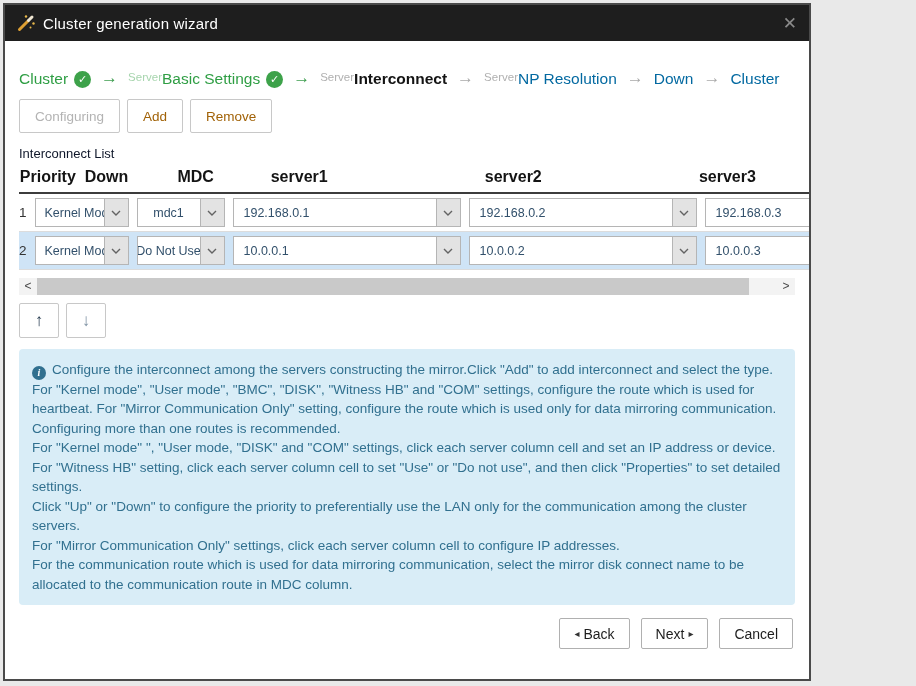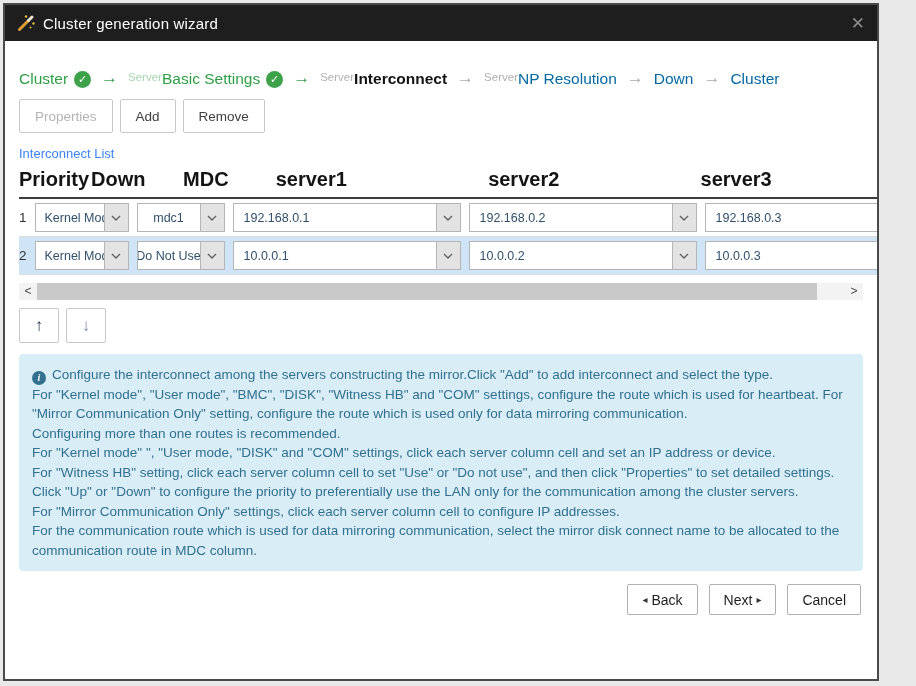--- a/index.html
+++ b/index.html
@@ -2,21 +2,21 @@
 <html><head>
 <meta charset="utf-8">
 <style>
   html,body{margin:0;padding:0;}
   body{
     width:916px;height:686px;background:#e9e9e9;
     font-family:"Liberation Sans","DejaVu Sans",sans-serif;
     position:relative;overflow:hidden;
   }
   .dialog{
-    position:absolute;left:3px;top:3px;width:876px;height:678px;
+    position:absolute;left:3px;top:3px;width:808px;height:678px;
     background:#ffffff;border:2px solid #4a4a4a;box-sizing:border-box;
     overflow:hidden;
   }
   
   .titlebar{
     height:36px;background:#1e1e1e;color:#fff;display:flex;align-items:center;
     padding:0 12px;box-sizing:border-box;
   }
   .wand{display:inline-flex;margin-right:8px;}
   .titletext{font-size:15px;letter-spacing:.2px;}
@@ -37,29 +37,29 @@
     width:17px;height:17px;border-radius:50%;background:#3da24a;color:#fff;
     font-size:11px;font-weight:bold;margin-left:6px;
   }
   .arrow{font-size:17px;padding:0 10px 0 10px;line-height:22px;font-weight:bold;}
   .arrow.g{color:#3f9e50;}
   .arrow.n{color:#a9a9a9;}
   
   .toolbar{display:flex;gap:7px;padding:10px 14px 0 14px;}
   .btn{
     background:#fff;border:1px solid #c8c8c8;border-radius:2px;
-    font-family:inherit;font-size:13.5px;color:#404040;height:34px;padding:0 15px;cursor:pointer;
+    font-family:inherit;font-size:13.5px;color:#a16207;height:34px;padding:0 15px;cursor:pointer;
   }
   .btn.disabled{color:#b3b3b3;}
   
-  .listtitle{padding:13px 14px 0 14px;font-size:13px;color:#3b82f6;}
+  .listtitle{padding:13px 14px 0 14px;font-size:13px;color:#0f172a;}
   
   .tablewrap{margin:5px 14px 0 14px;overflow:hidden;width:880px;}
   .thead{display:flex;border-bottom:2px solid #3c3c3c;padding-bottom:6px;margin-top:2px;}
-  .thead .hc{font-size:20px;font-weight:bold;color:#141414;white-space:nowrap;}
+  .thead .hc{font-size:16px;font-weight:bold;color:#141414;white-space:nowrap;}
   .hc.c0{width:64px;text-align:center;}
   .hc.c1{width:94px;margin-left:8px;}
   .hc.c2{width:88px;margin-left:8px;}
   .hc.c3,.hc.c4,.hc.c5{width:228px;margin-left:8px;padding-left:6px;box-sizing:border-box;}
   .trow{display:flex;align-items:center;height:37px;border-bottom:1px solid #dcdcdc;}
   .trow.selected{background:#cfe4f6;}
   .cell.cp{width:64px;text-align:center;font-size:13.5px;color:#333;}
   .combo{
     display:flex;height:29px;background:#fff;border:1px solid #b5b5b5;
     box-sizing:border-box;align-items:stretch;margin-left:8px;flex:none;
@@ -171,21 +171,21 @@
     <span class="arrow n">→</span>
     <div class="step todo">
       <div class="sub"></div>
       <div class="main">
           <span>Cluster</span>
         </div>
     </div>
   </div>
 
   <div class="toolbar">
-    <button class="btn disabled">Properties</button>
+    <button class="btn disabled">Configuring</button>
     <button class="btn">Add</button>
     <button class="btn">Remove</button>
   </div>
 
   <div class="listtitle">Interconnect List</div>
 
   <div class="tablewrap">
     <div class="thead">
       <div class="hc c0">Priority</div>
       <div class="hc c1">Down</div>

